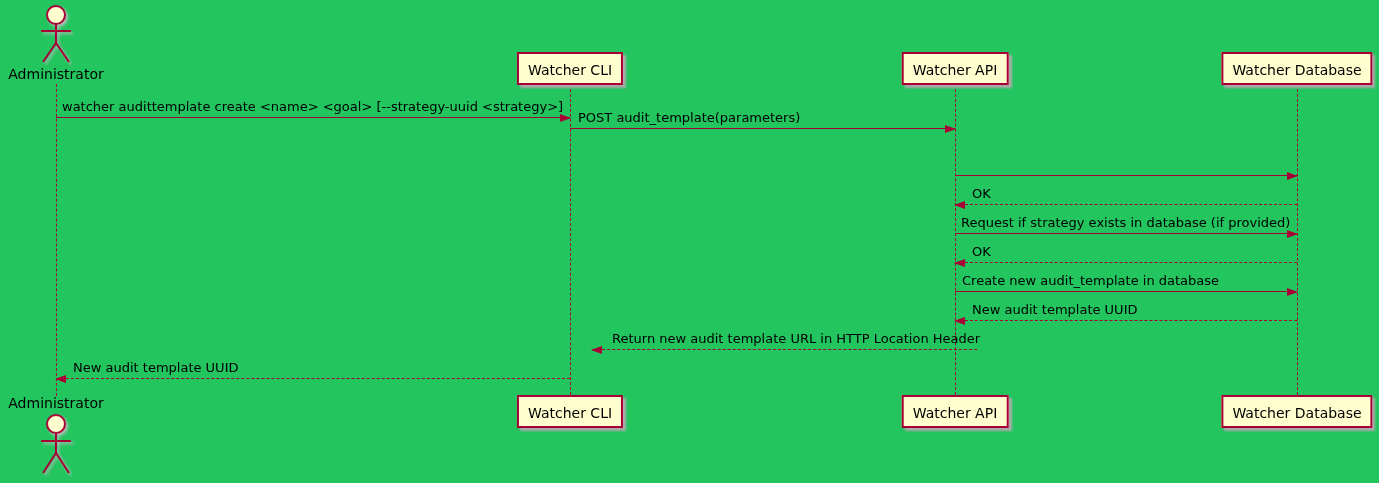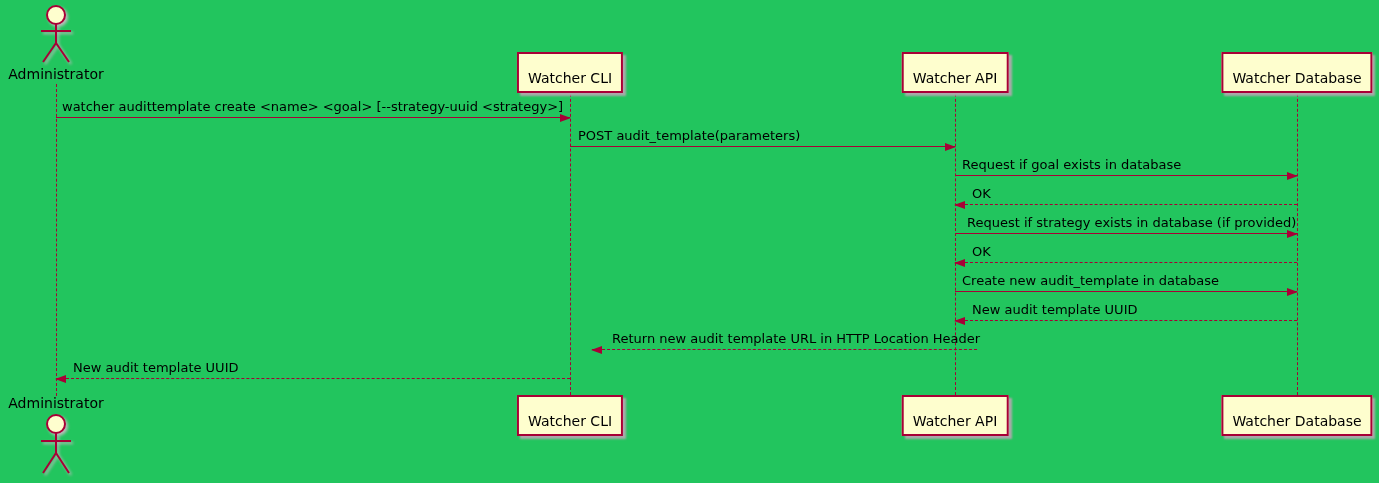--- a/index.html
+++ b/index.html
@@ -10,21 +10,21 @@
     color:#000;
   }
   
   .lifeline {
     position:absolute; width:0; border-left:1px dashed #A80036;
   }
   
   .pbox {
     position:absolute; transform:translateX(-50%);
     background:#FEFECE; border:2px solid #A80036;
-    padding:16px 9px 5px 9px; font-size:14px; line-height:16px;
+    padding:8px 9px 5px 9px; font-size:14px; line-height:16px;
     white-space:nowrap; box-shadow:3px 3px 2px #aaaaaa;
     z-index:3;
   }
   
   .actor { position:absolute; z-index:3; }
   .actor svg { filter:drop-shadow(2px 2px 1.5px #bbbbbb); display:block; }
   .actor-label {
     position:absolute; transform:translateX(-50%);
     font-size:14px; line-height:15px; white-space:nowrap; z-index:3;
   }
@@ -66,40 +66,39 @@
   <div class="pbox" style="left:570px; top:52px;">Watcher CLI</div>
   <div class="pbox" style="left:955px; top:52px;">Watcher API</div>
   <div class="pbox" style="left:1297px; top:52px;">Watcher Database</div>
 
   <div class="msg" style="left:56px; top:98px; width:514px;">
     <div class="lbl" style="left:6px;">watcher audittemplate create &lt;name&gt; &lt;goal&gt; [--strategy-uuid &lt;strategy&gt;]</div>
     <div class="line solid"></div>
     <div class="head r"></div>
   </div>
 
-  <div class="msg" style="left:570px; top:127px; width:385px;text-align:center;">
+  <div class="msg" style="left:570px; top:109px; width:385px;text-align:center;">
     <div class="lbl" style="left:8px;">POST audit_template(parameters)</div>
     <div class="line solid"></div>
     <div class="head r"></div>
   </div>
 
   <div class="msg" style="left:955px; top:156px; width:342px;">
-    <div class="lbl" style="left:7px;">Request if goal exists in database</div>
     <div class="line solid"></div>
     <div class="head r"></div>
   </div>
 
   <div class="msg" style="left:955px; top:185px; width:342px;">
     <div class="lbl" style="left:17px;">OK</div>
     <div class="line dash"></div>
     <div class="head l"></div>
   </div>
 
   <div class="msg" style="left:955px; top:214px; width:342px;">
-    <div class="lbl" style="left:12px;">Request if strategy exists in database (if provided)</div>
+    <div class="lbl" style="left:6px;">Request if strategy exists in database (if provided)</div>
     <div class="line solid"></div>
     <div class="head r"></div>
   </div>
 
   <div class="msg" style="left:955px; top:243px; width:342px;">
     <div class="lbl" style="left:17px;">OK</div>
     <div class="line dash"></div>
     <div class="head l"></div>
   </div>
 

